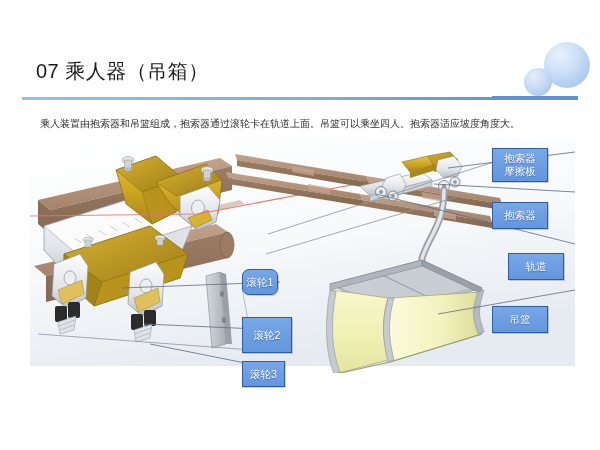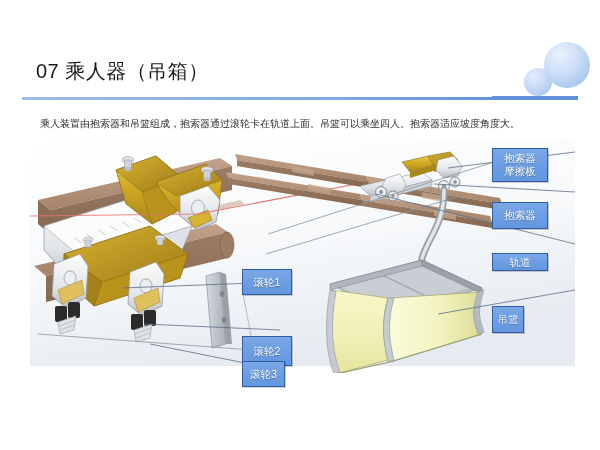--- a/index.html
+++ b/index.html
@@ -325,33 +325,33 @@
 
   <div class="lbl lbl-2line" style="left:492px;top:148px;width:56px;height:34px;flex-direction:column;">
     <span>抱索器</span>
     <span>摩擦板</span>
   </div>
 
   <div class="lbl" style="left:492px;top:202px;width:56px;height:27px;">
     <span>抱索器</span>
   </div>
 
-  <div class="lbl" style="left:492px;top:253px;width:56px;height:18px;">
+  <div class="lbl" style="left:508px;top:253px;width:56px;height:27px;">
     <span>轨道</span>
   </div>
 
-  <div class="lbl" style="left:492px;top:306px;width:32px;height:27px;">
+  <div class="lbl" style="left:492px;top:306px;width:56px;height:27px;">
     <span>吊篮</span>
   </div>
 
-  <div class="lbl" style="left:242px;top:269px;width:50px;height:26px;">
+  <div class="lbl" style="left:242px;top:269px;width:36px;height:26px;border-radius:7px;">
     <span>滚轮1</span>
   </div>
 
-  <div class="lbl" style="left:242px;top:336px;width:50px;height:30px;">
+  <div class="lbl" style="left:242px;top:317px;width:50px;height:36px;">
     <span>滚轮2</span>
   </div>
 
   <div class="lbl" style="left:242px;top:361px;width:43px;height:26px;">
     <span>滚轮3</span>
   </div>
 
 </div>
 
 </body></html>

